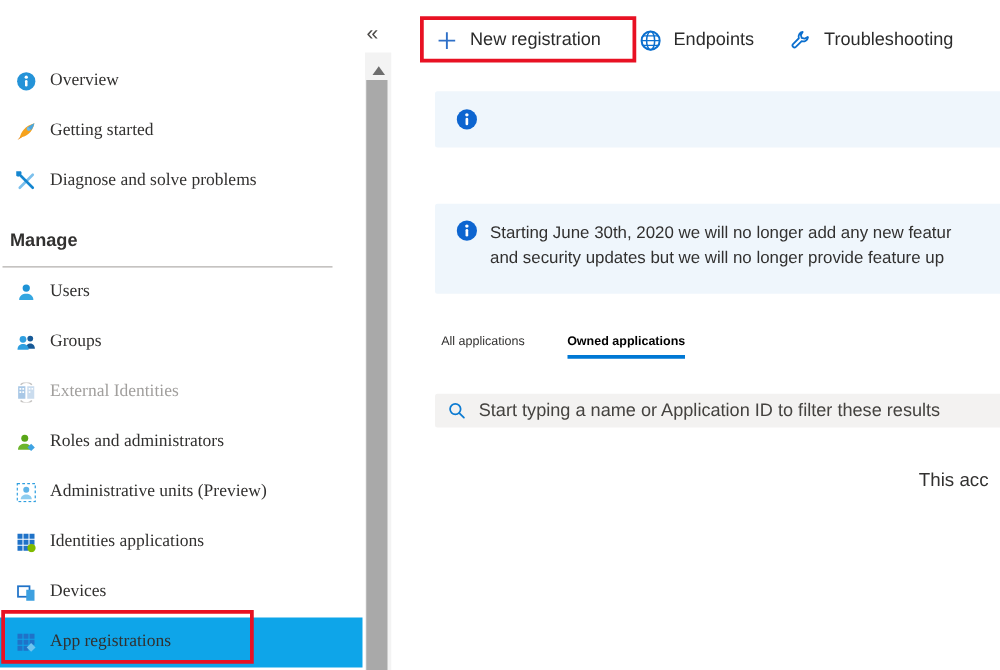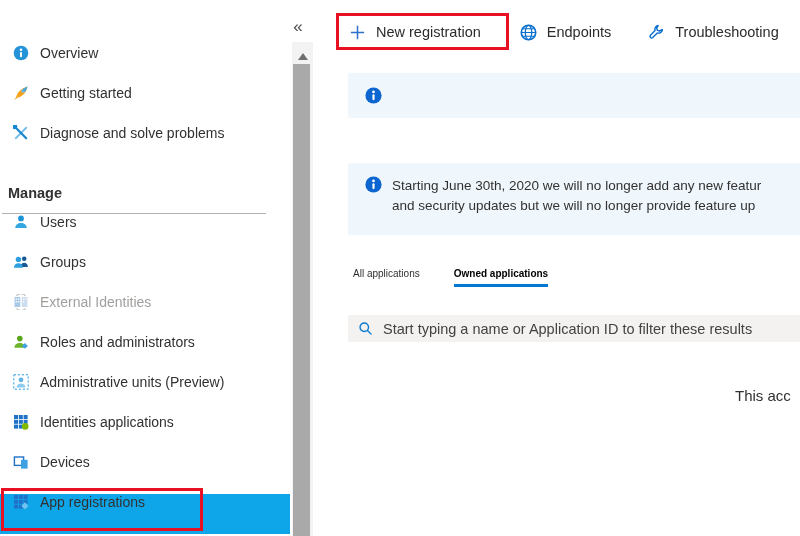--- a/index.html
+++ b/index.html
@@ -3,55 +3,55 @@
 <meta charset="utf-8">
 <style>
   html,body{margin:0;padding:0;background:#fff;}
   .app{position:relative;width:800px;height:536px;background:#fff;overflow:hidden;
        font-family:"Liberation Sans",sans-serif;color:#323130;}
   
   .sidebar{position:absolute;left:0;top:0;width:313px;height:536px;background:#fff;}
   .collapse-btn{position:absolute;left:287px;top:17px;width:22px;height:20px;border:none;background:none;
        font-size:17px;color:#4d4b49;cursor:pointer;padding:0;line-height:20px;}
   .nav{position:absolute;left:0;top:45px;width:290px;}
-  .nav-item{display:flex;height:40px;cursor:pointer;}
+  .nav-item{display:flex;align-items:center;height:40px;cursor:pointer;font-family:Liberation Serif, serif;}
   .nav-item .ic{width:16px;height:16px;margin-left:13px;flex:0 0 16px;display:flex;}
   .nav-item .lbl{margin-left:11px;font-size:14px;white-space:nowrap;}
   .nav-item.disabled .lbl{color:#a19f9d;}
   .nav-item.selected{background:#0ea5e9;}
   .section-header{height:40px;margin-top:8px;display:flex;align-items:center;padding-left:8px;
        font-size:14.5px;font-weight:bold;color:#323130;}
   .divider{height:1px;background:#b3b0ad;margin:0 24px 0 2px;border:none;}
   
   .scrollbar{position:absolute;left:292px;top:42px;width:21px;height:494px;background:#f3f3f3;}
   .scroll-up{width:0;height:0;margin:11px auto 0 auto;border-left:5px solid transparent;
        border-right:5px solid transparent;border-bottom:7px solid #6e6e6e;}
   .scroll-thumb{position:absolute;left:1px;top:22px;bottom:0;width:17px;background:#a9a9a9;}
   
   .main{position:absolute;left:313px;top:0;right:0;bottom:0;overflow:hidden;}
-  .toolbar{position:absolute;left:24px;top:14px;height:36px;display:flex;align-items:center;gap:8px;}
+  .toolbar{position:absolute;left:24px;top:14px;height:36px;display:flex;align-items:center;}
   .cmd-btn{display:flex;align-items:center;gap:9px;height:36px;padding:0 11px;background:none;border:none;
        font-family:inherit;font-size:14.5px;color:#2b2b2b;cursor:pointer;white-space:nowrap;}
   .cmd-btn.first{min-width:148px;}
   .banner{position:absolute;left:35px;right:-2px;background:#eff6fc;border-radius:2px;}
   .banner-welcome{top:73px;height:45px;display:flex;align-items:center;padding-left:17px;}
   .banner-deprecation{top:163px;height:72px;display:flex;align-items:flex-start;padding:13px 0 0 17px;box-sizing:border-box;}
   .banner .b-ic{width:17px;height:17px;flex:0 0 17px;}
   .banner-text{margin-left:10px;font-size:13.5px;white-space:nowrap;overflow:hidden;}
   .banner-lines{margin-left:10px;font-size:13.5px;line-height:20px;white-space:nowrap;overflow:hidden;}
   .tabs{position:absolute;left:40px;top:268px;display:flex;gap:34px;}
   .tab{font-size:10px;padding-bottom:5px;cursor:pointer;white-space:nowrap;border-bottom:3px solid transparent;}
   .tab.active{font-weight:bold;color:#000000;border-bottom:3px solid #0078d4;}
   .searchbox{position:absolute;left:35px;right:-2px;top:315px;height:27px;background:#f3f2f1;border-radius:2px;
        display:flex;align-items:center;padding-left:10px;box-sizing:border-box;}
   .searchbox svg{flex:0 0 15px;}
   .searchbox input{flex:1;margin-left:8px;border:none;background:transparent;outline:none;
        font-family:inherit;font-size:14.5px;color:#44423f;}
   .searchbox input::placeholder{color:#44423f;opacity:1;}
-  .empty-text{position:absolute;left:422px;top:376px;font-size:15px;color:#323130;white-space:nowrap;margin-top:11px;}
+  .empty-text{position:absolute;left:422px;top:376px;font-size:15px;color:#323130;white-space:nowrap;}
   
   .annotation{position:absolute;border:3px solid #e81123;pointer-events:none;}
   .anno-toolbar{left:336px;top:13px;width:167px;height:31px;}
   .anno-sidebar{left:1px;top:488px;width:196px;height:37px;}
   
   .top-fragment{position:absolute;left:190px;top:-2px;width:8px;height:5px;border-bottom:2px solid #8a8886;
        border-radius:0 0 6px 0;transform:rotate(-25deg);}
 </style>
 </head>
 <body>

